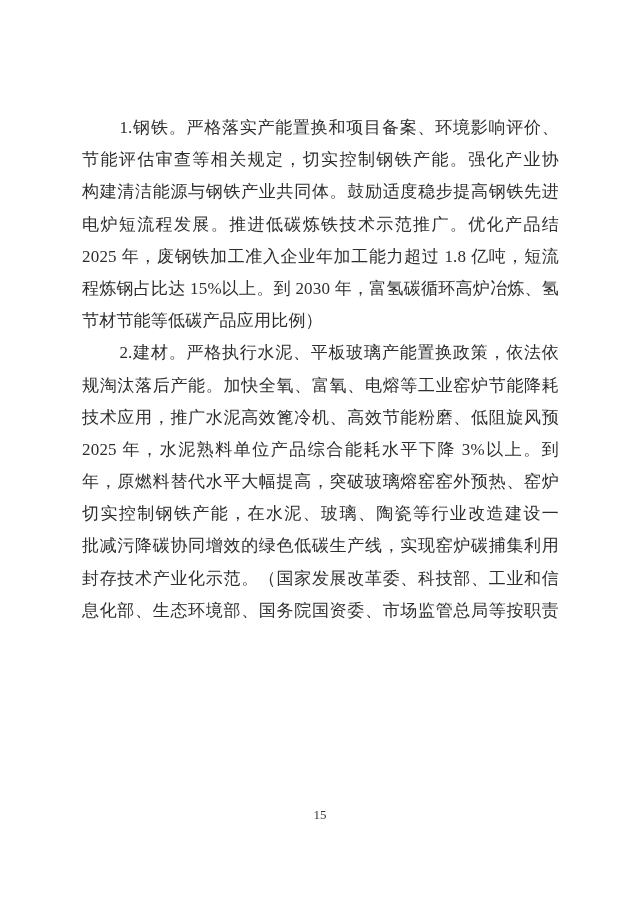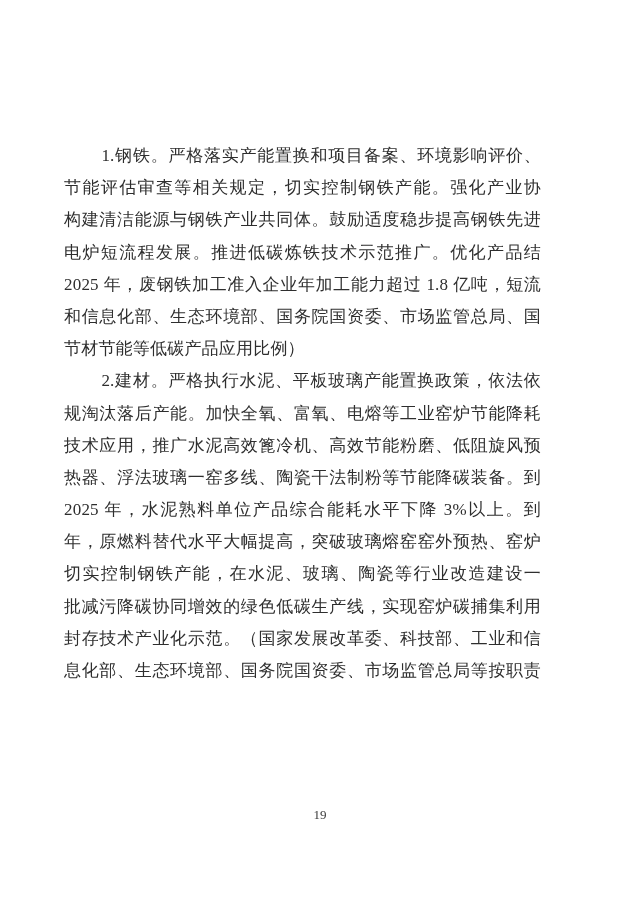--- a/index.html
+++ b/index.html
@@ -17,24 +17,23 @@
   }
   .page {
     position: absolute;
     left: 0; top: 0;
     width: 640px;
     height: 905px;
     background: #ffffff;
   }
   .text-block {
     position: absolute;
-    left: 64px;
+    left: 82px;
     top: 112px;
     width: 477px;
-    margin-top: 28px;
   }
   .para {
     margin: 0;
     padding: 0;
   }
   .line {
     font-size: 17px;
     line-height: 32.2px;
     height: 32.2px;
     text-align: justify;
@@ -65,34 +64,33 @@
 <div class="page">
 
   <div class="text-block">
 
     <div class="para">
       <div class="line first">1.钢铁。严格落实产能置换和项目备案、环境影响评价、</div>
       <div class="line">节能评估审查等相关规定，切实控制钢铁产能。强化产业协同，</div>
       <div class="line">构建清洁能源与钢铁产业共同体。鼓励适度稳步提高钢铁先进</div>
       <div class="line">电炉短流程发展。推进低碳炼铁技术示范推广。优化产品结构，</div>
       <div class="line">2025 年，废钢铁加工准入企业年加工能力超过 1.8 亿吨，短流</div>
-      <div class="line">和信息化部、生态环境部、国务院国资委、市场监管总局、国</div>
+      <div class="line">程炼钢占比达 15%以上。到 2030 年，富氢碳循环高炉冶炼、氢</div>
       <div class="line para-last">节材节能等低碳产品应用比例）</div>
     </div>
 
     <div class="para">
       <div class="line first">2.建材。严格执行水泥、平板玻璃产能置换政策，依法依</div>
       <div class="line">规淘汰落后产能。加快全氧、富氧、电熔等工业窑炉节能降耗</div>
       <div class="line">技术应用，推广水泥高效篦冷机、高效节能粉磨、低阻旋风预</div>
-      <div class="line">热器、浮法玻璃一窑多线、陶瓷干法制粉等节能降碳装备。到</div>
       <div class="line">2025 年，水泥熟料单位产品综合能耗水平下降 3%以上。到 2030</div>
       <div class="line">年，原燃料替代水平大幅提高，突破玻璃熔窑窑外预热、窑炉</div>
       <div class="line">切实控制钢铁产能，在水泥、玻璃、陶瓷等行业改造建设一</div>
       <div class="line">批减污降碳协同增效的绿色低碳生产线，实现窑炉碳捕集利用</div>
       <div class="line">封存技术产业化示范。（国家发展改革委、科技部、工业和信</div>
       <div class="line">息化部、生态环境部、国务院国资委、市场监管总局等按职责</div>
     </div>
 
   </div>
 
-  <div class="page-number">19</div>
+  <div class="page-number">15</div>
 
 </div>
 
 </body></html>

